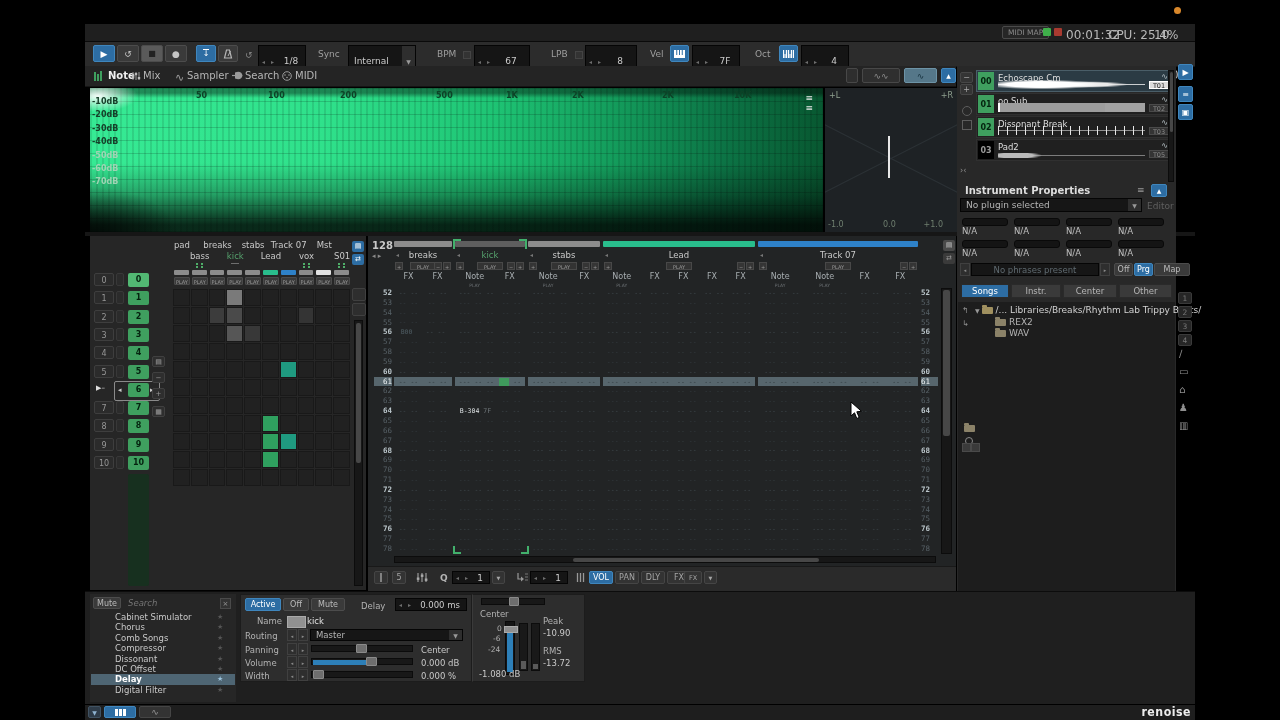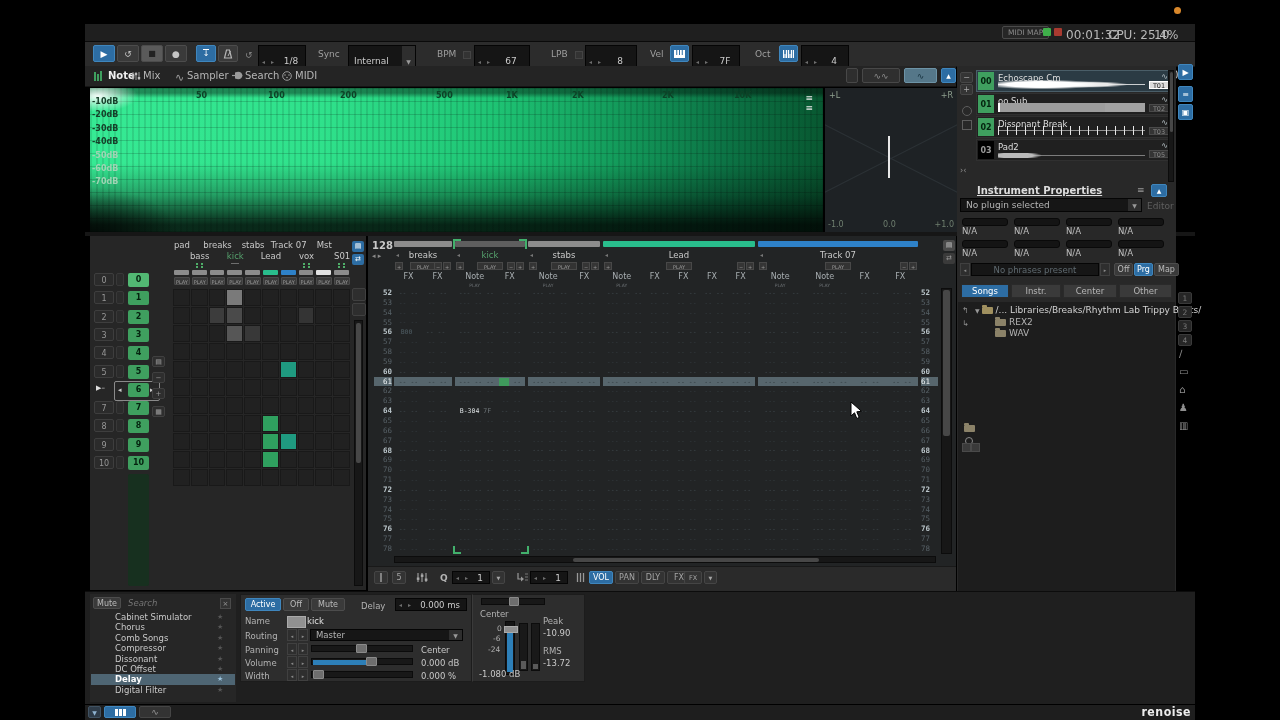--- a/index.html
+++ b/index.html
@@ -337,21 +337,21 @@
       <div class="freq-label" style="left: 644px;">10K</div>
     </div>
   <div id="phase" class="p">
     <div class="xline" style="transform:rotate(27deg);"></div>
     <div class="xline" style="transform:rotate(-27deg);"></div>
     <div class="phase-lbl" style="left:4px;">+L</div>
     <div class="phase-lbl" style="right:4px;">+R</div>
     <div id="phase-line"></div>
     <div class="phase-scale" style="left:3px;">-1.0</div>
     <div class="phase-scale" style="left:58px;">0.0</div>
-    <div class="phase-scale" style="right:3px;margin-top:16px;">+1.0</div>
+    <div class="phase-scale" style="right:14px;margin-top:16px;">+1.0</div>
   </div>
   <div id="midgap" class="p"></div>
 
   <div id="matrix" class="p">
       <div class="mx-name" style="left: 91.9px; top: 4px;">pad</div>
       <div class="mx-bar" style="left: 84px; width: 14.8px; background: rgb(140, 140, 140);"></div>
       <div class="mx-play" style="left: 84px; width: 15.8px;">PLAY</div>
       <div class="mx-name" style="left: 109.7px; top: 15px;">bass</div>
       <div class="mx-ind" style="left: 105.7px; top: 27px;">
         <div class="dot" style="left: 0px; top: 0px;"></div>
@@ -1480,21 +1480,21 @@
           <div class="ins-name">Pad2</div>
           <div class="ins-wave wave-thin"></div>
           <div class="ins-sine">∿</div>
           <div class="ins-tag">T05</div>
         </div>
       </div>
     <div class="scrollbar" style="left:211px;top:4px;width:6px;height:112px;">
       <div class="thumb" style="left:1px;top:1px;width:3px;height:60px;"></div>
       </div>
 
-    <div class="props-title" style="left:20px;top:119px;text-decoration:underline;">Instrument Properties</div>
+    <div class="props-title" style="left:8px;top:119px;">Instrument Properties</div>
     <div class="p" style="left:180px;top:119px;font-size:9px;color:#999;">≡</div>
     <div class="sbtn blue" style="left:194px;top:118px;width:16px;font-size:6px;">▲</div>
     <div class="pfield" style="left:3px;top:132px;width:182px;height:14px;">
       <span style="padding-left:5px;">No plugin selected</span>
       <span class="ddarrow">▼</span>
       </div>
     <div class="p" style="left:190px;top:135px;font-size:9px;color:#5f5f5f;">Editor</div>
     <div id="macro-sliders">
         <div class="pslider" style="left: 5px; top: 152px;"></div>
         <div class="pslider-lbl" style="left: 5px; top: 160px;">N/A</div>
@@ -1512,21 +1512,21 @@
         <div class="pslider-lbl" style="left: 109px; top: 182px;">N/A</div>
         <div class="pslider" style="left: 161px; top: 174px;"></div>
         <div class="pslider-lbl" style="left: 161px; top: 182px;">N/A</div>
       </div>
     <div class="stepbtn" style="left:3px;top:197px;height:13px;">◂</div>
     <div class="pfield" style="left:14px;top:197px;width:128px;height:13px;justify-content:center;color:#5f6a70;font-size:8.5px;">No phrases present</div>
     <div class="stepbtn" style="left:143px;top:197px;height:13px;">▸</div>
     <div id="phrase-btns">
         <div class="sbtn" style="left: 157px; top: 197px; width: 19px;">Off</div>
         <div class="sbtn blue" style="left: 177px; top: 197px; width: 19px;">Prg</div>
-        <div class="sbtn" style="left: 197px; top: 197px; width: 25px;">Map</div>
+        <div class="sbtn" style="left: 197px; top: 197px; width: 36px;">Map</div>
       </div>
 
     <div id="browser" class="p" style="left:0px;top:218px;width:219px;height:400px;">
       <div id="browser-tabs">
           <div class="tab active" style="left: 4px; top: 0px; width: 48px; height: 14px;">Songs</div>
           <div class="tab" style="left: 54px; top: 0px; width: 50px; height: 14px;">Instr.</div>
           <div class="tab" style="left: 106px; top: 0px; width: 54px; height: 14px;">Center</div>
           <div class="tab" style="left: 162px; top: 0px; width: 53px; height: 14px;">Other</div>
         </div>
       <div id="browser-tree">
@@ -1618,21 +1618,21 @@
         <div class="sbtn" style="left: 42px; top: 3px; width: 26px;">Off</div>
         <div class="sbtn" style="left: 70px; top: 3px; width: 34px;">Mute</div>
       </div>
     <div class="dlabel" style="left:120px;top:6px;">Delay</div>
     <div class="stepfld" style="left:154px;top:3px;width:72px;height:13px;font-size:8.5px;">
       <span class="arr">◂</span>
         <span class="arr">▸</span>
         <span class="val">0.000 ms</span>
       </div>
 
-    <div class="dlabel" style="left:4px;top:21px;">Name</div>
+    <div class="dlabel" style="left:16px;top:21px;">Name</div>
     <div class="p" style="left:46px;top:21px;width:17px;height:10px;background:#919191;border:1px solid #aaa;"></div>
     <div class="dvalue" style="left:66px;top:21px;color:#e0e0e0;">kick</div>
 
     <div class="dlabel" style="left:4px;top:36px;">Routing</div>
     <div class="stepbtn" style="left:46px;top:34px;">◂</div>
     <div class="stepbtn" style="left:57px;top:34px;">▸</div>
     <div class="pfield" style="left:69px;top:34px;width:153px;height:12px;font-size:8.5px;">
       <span style="padding-left:5px;">Master</span>
       <span class="ddarrow">▼</span>
       </div>

